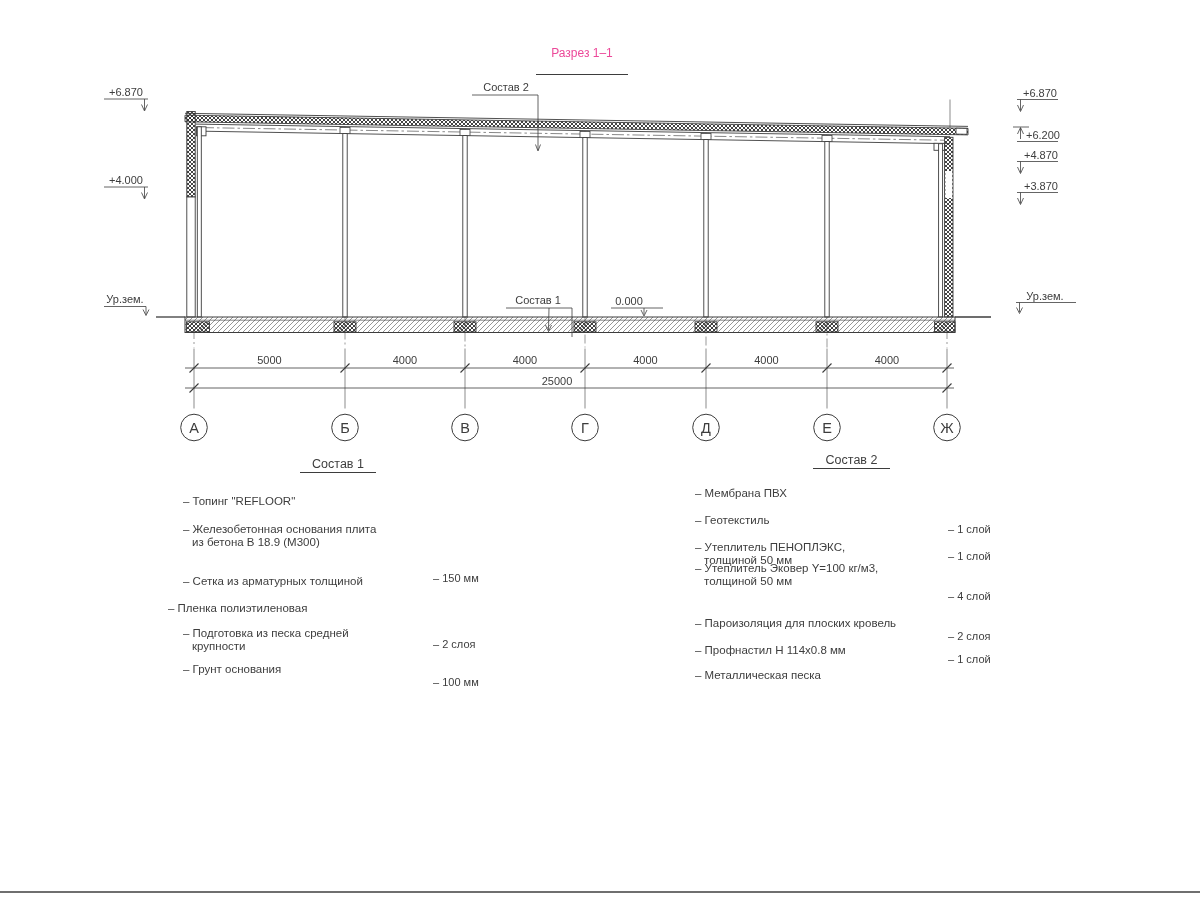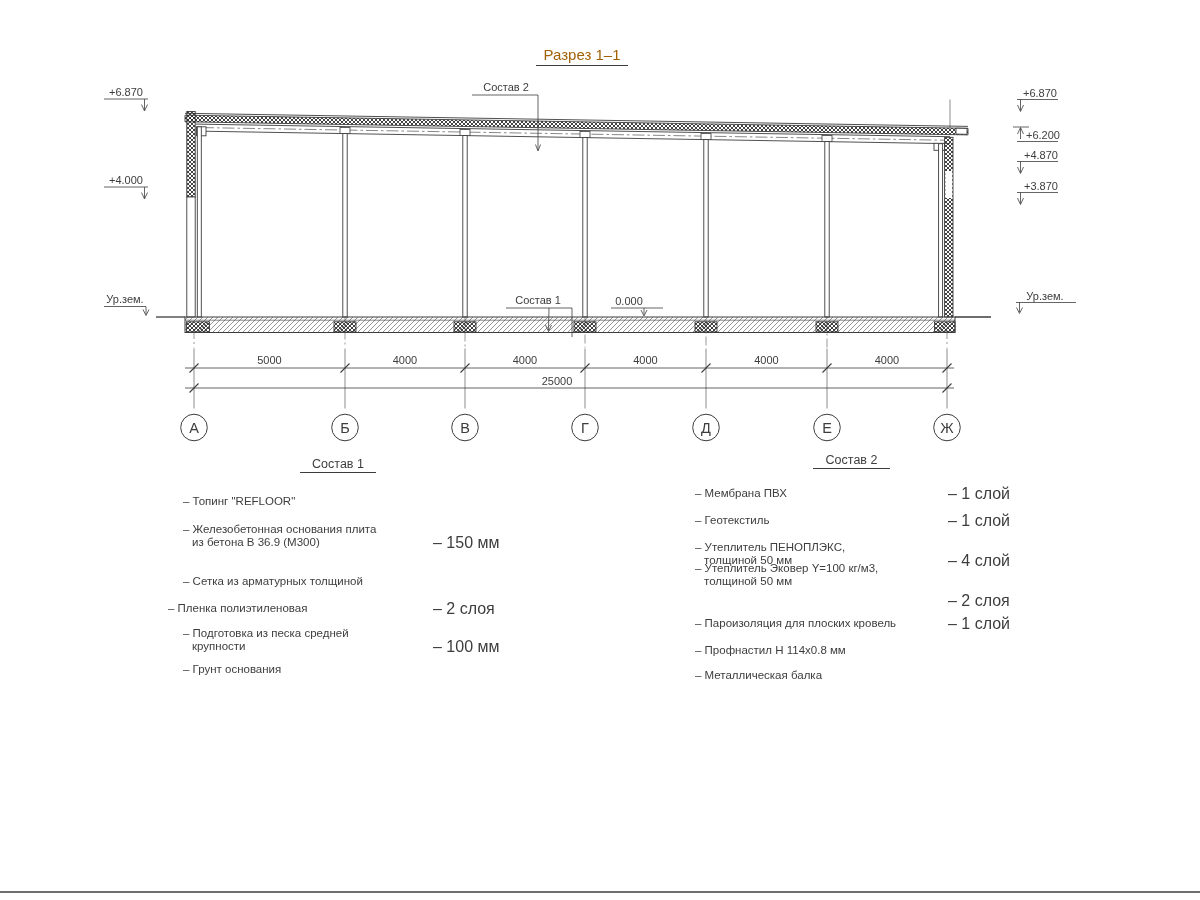--- a/index.html
+++ b/index.html
@@ -5,25 +5,25 @@
   html,body{margin:0;padding:0;background:#fff;}
   #page{position:relative;width:1200px;height:900px;background:#ffffff;overflow:hidden;
         font-family:"Liberation Sans",sans-serif;color:#3d3d3d;}
   #drawing{position:absolute;left:0;top:0;}
   svg text{font-family:"Liberation Sans",sans-serif;fill:#3d3d3d;}
   .t-dim{font-size:11px;}
   .t-elev{font-size:11px;}
   .t-axis{font-size:14.5px;}
   .t-callout{font-size:11px;}
   .page-title{position:absolute;left:536px;top:46px;width:92px;text-align:center;
-              font-size:15px;color:#a16207;border-bottom:1.4px solid #3d3d3d;padding-bottom:2px;}
+              font-size:12px;color:#ec4899;border-bottom:1.4px solid #3d3d3d;padding-bottom:14px;}
   .list-heading{position:absolute;text-align:center;font-size:12.5px;
                 border-bottom:1.2px solid #3d3d3d;padding-bottom:1px;}
   .li{position:absolute;font-size:11.5px;line-height:13px;white-space:nowrap;}
-  .lv{position:absolute;font-size:16px;line-height:13px;white-space:nowrap;}
+  .lv{position:absolute;font-size:11px;line-height:13px;white-space:nowrap;margin-top:36px;}
   .bottom-border{position:absolute;left:0;top:891px;width:1200px;height:2px;background:#6f6f6f;}
 </style>
 </head>
 <body>
 
 <div id="page">
 
   <div class="page-title">Разрез 1–1</div>
 
   <svg id="drawing" width="1200" height="450" viewBox="0 0 1200 450">
@@ -212,21 +212,21 @@
 
   <div>
     <div class="list-heading" style="left:300px;top:457px;width:76px">Состав 1</div>
 
     <div class="li" style="left:183px;top:495px">
       <div>– Топинг "REFLOOR"</div>
     </div>
 
     <div class="li" style="left:183px;top:523px">
       <div>– Железобетонная  основания плита</div>
-      <div style="padding-left:9px">из бетона В 36.9 (М300)</div>
+      <div style="padding-left:9px">из бетона В 18.9 (М300)</div>
     </div>
     <div class="lv" style="left:433px;top:536px">– 150 мм</div>
 
     <div class="li" style="left:183px;top:575px">
       <div>– Сетка из арматурных толщиной</div>
     </div>
 
     <div class="li" style="left:168px;top:602px">
       <div>– Пленка полиэтиленовая</div>
     </div>
@@ -271,18 +271,18 @@
     <div class="li" style="left:695px;top:617px">
       <div>– Пароизоляция для плоских кровель</div>
     </div>
     <div class="lv" style="left:948px;top:617px">– 1 слой</div>
 
     <div class="li" style="left:695px;top:644px">
       <div>– Профнастил Н 114х0.8 мм</div>
     </div>
 
     <div class="li" style="left:695px;top:669px">
-      <div>– Металлическая балка</div>
+      <div>– Металлическая песка</div>
     </div>
   </div>
 
   <div class="bottom-border"></div>
 </div>
 
 </body></html>

